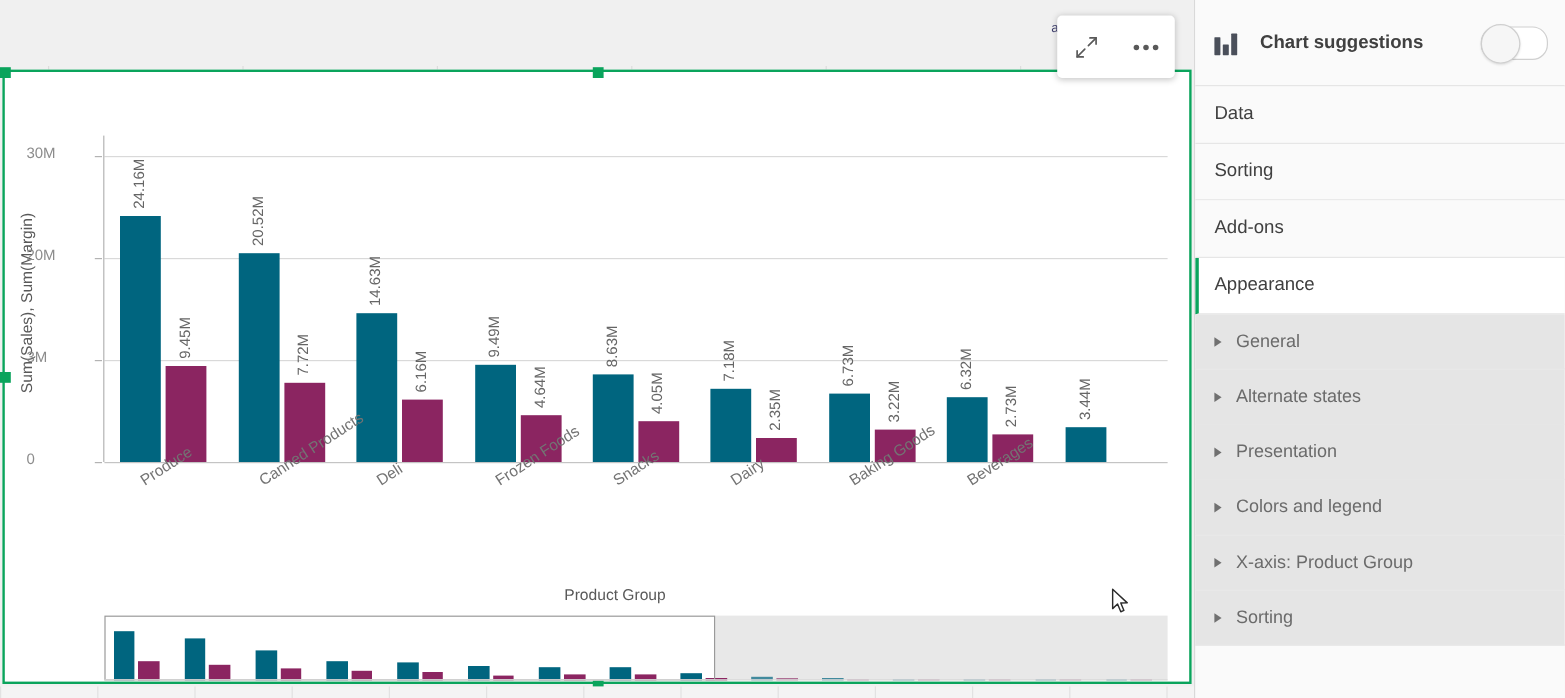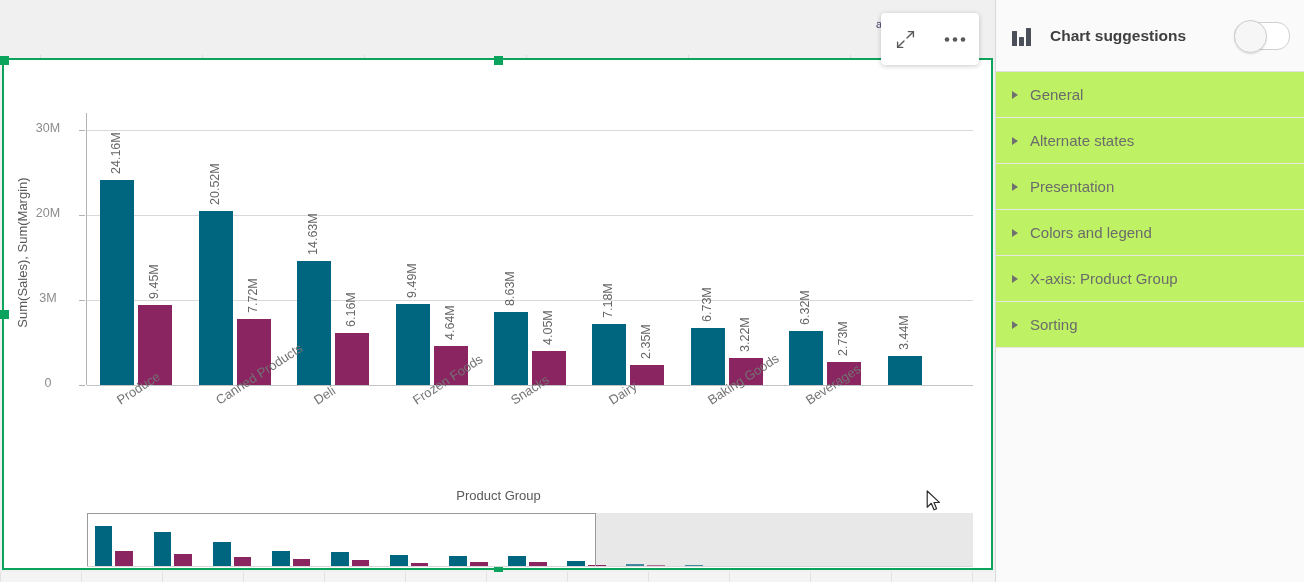--- a/index.html
+++ b/index.html
@@ -31,41 +31,41 @@
     font-size:19px;color:#404040;font-weight:400;letter-spacing:.1px;
   }
 
   
   .plot{position:absolute;left:0;top:105px;width:993px;height:300px;}
   .y-axis-label{
     position:absolute;left:-103px;top:140px;width:250px;
     transform:rotate(-90deg);
     text-align:center;font-size:13px;color:#595959;
   }
-  .ytick{position:absolute;right:0;font-size:12.5px;color:#8c8c8c;text-align:center;width:48px;}
+  .ytick{position:absolute;right:0;font-size:12.5px;color:#8c8c8c;text-align:left;width:48px;}
   .ytickline{position:absolute;left:0;height:1px;background:#d9d9d9;}
   .ytickmark{position:absolute;width:6px;height:1px;background:#b3b3b3;}
   .axis-v{position:absolute;width:1px;background:#b3b3b3;}
 
   .bars{position:absolute;left:87px;top:0;right:20px;bottom:0;}
   .group{position:absolute;bottom:0;height:100%;}
   .bar{position:absolute;bottom:0;}
   .bar.a{background:#00657f;}
   .bar.b{background:#8b2561;}
   .vlabel{
     position:absolute;font-size:12.5px;color:#666;white-space:nowrap;
     transform:rotate(-90deg);transform-origin:left bottom;
   }
 
   .xcat{
     position:absolute;font-size:13px;color:#737373;white-space:nowrap;
     transform:rotate(-33deg);transform-origin:left top;
   }
   .x-axis-title{
-    position:absolute;top:488px;left:2px;width:993px;text-align:center;
+    position:absolute;top:488px;left:16px;width:993px;text-align:center;
     font-size:13px;color:#595959;
   }
 
   
   .mini{position:absolute;left:87px;top:513px;width:886px;height:54px;background:#ffffff;}
   .mini-bg-right{position:absolute;top:0;height:54px;background:#e8e8e8;}
   .mini-window{position:absolute;top:0;height:54px;border:1px solid #9a9a9a;box-sizing:border-box;background:transparent;}
   .mbar{position:absolute;bottom:0;}
   .mini-baseline{position:absolute;left:0;right:0;bottom:0;height:1px;background:#d9d9d9;}
 
@@ -122,21 +122,21 @@
 
   .sec{
     height:47.5px;display:flex;align-items:center;padding-left:16px;
     border-bottom:1px solid #e6e6e6;font-size:15.5px;color:#404040;cursor:pointer;
     background:#fafafa;box-sizing:border-box;
   }
   .sec.active{background:#fff;border-left:3px solid #0aa45c;padding-left:13px;}
   .sub{
     height:46px;display:flex;align-items:center;padding-left:16px;gap:12px;
     border-bottom:1px solid #e6e6e6;font-size:15px;color:#6b6b6b;cursor:pointer;
-    background:#bef264;box-sizing:border-box;
+    background:#e5e5e5;box-sizing:border-box;
   }
   .caret{
     width:0;height:0;border-left:6px solid #707070;
     border-top:4.5px solid transparent;border-bottom:4.5px solid transparent;flex:none;
   }
 </style>
 </head>
 <body>
 
 <div id="root">
@@ -333,20 +333,34 @@
       <div class="cs-icon">
         <b style="height:15px"></b>
           <b style="height:9px"></b>
           <b style="height:18px"></b>
       </div>
       <div class="cs-title">Chart suggestions</div>
       <div class="toggle">
         <div class="knob"></div>
       </div>
     </div>
+    <div id="sections">
+        <div class="sec">
+          <span>Data</span>
+        </div>
+        <div class="sec">
+          <span>Sorting</span>
+        </div>
+        <div class="sec">
+          <span>Add-ons</span>
+        </div>
+        <div class="sec active">
+          <span>Appearance</span>
+        </div>
+      </div>
     <div id="subsections">
         <div class="sub">
           <span class="caret"></span>
           <span>General</span>
         </div>
         <div class="sub">
           <span class="caret"></span>
           <span>Alternate states</span>
         </div>
         <div class="sub">

